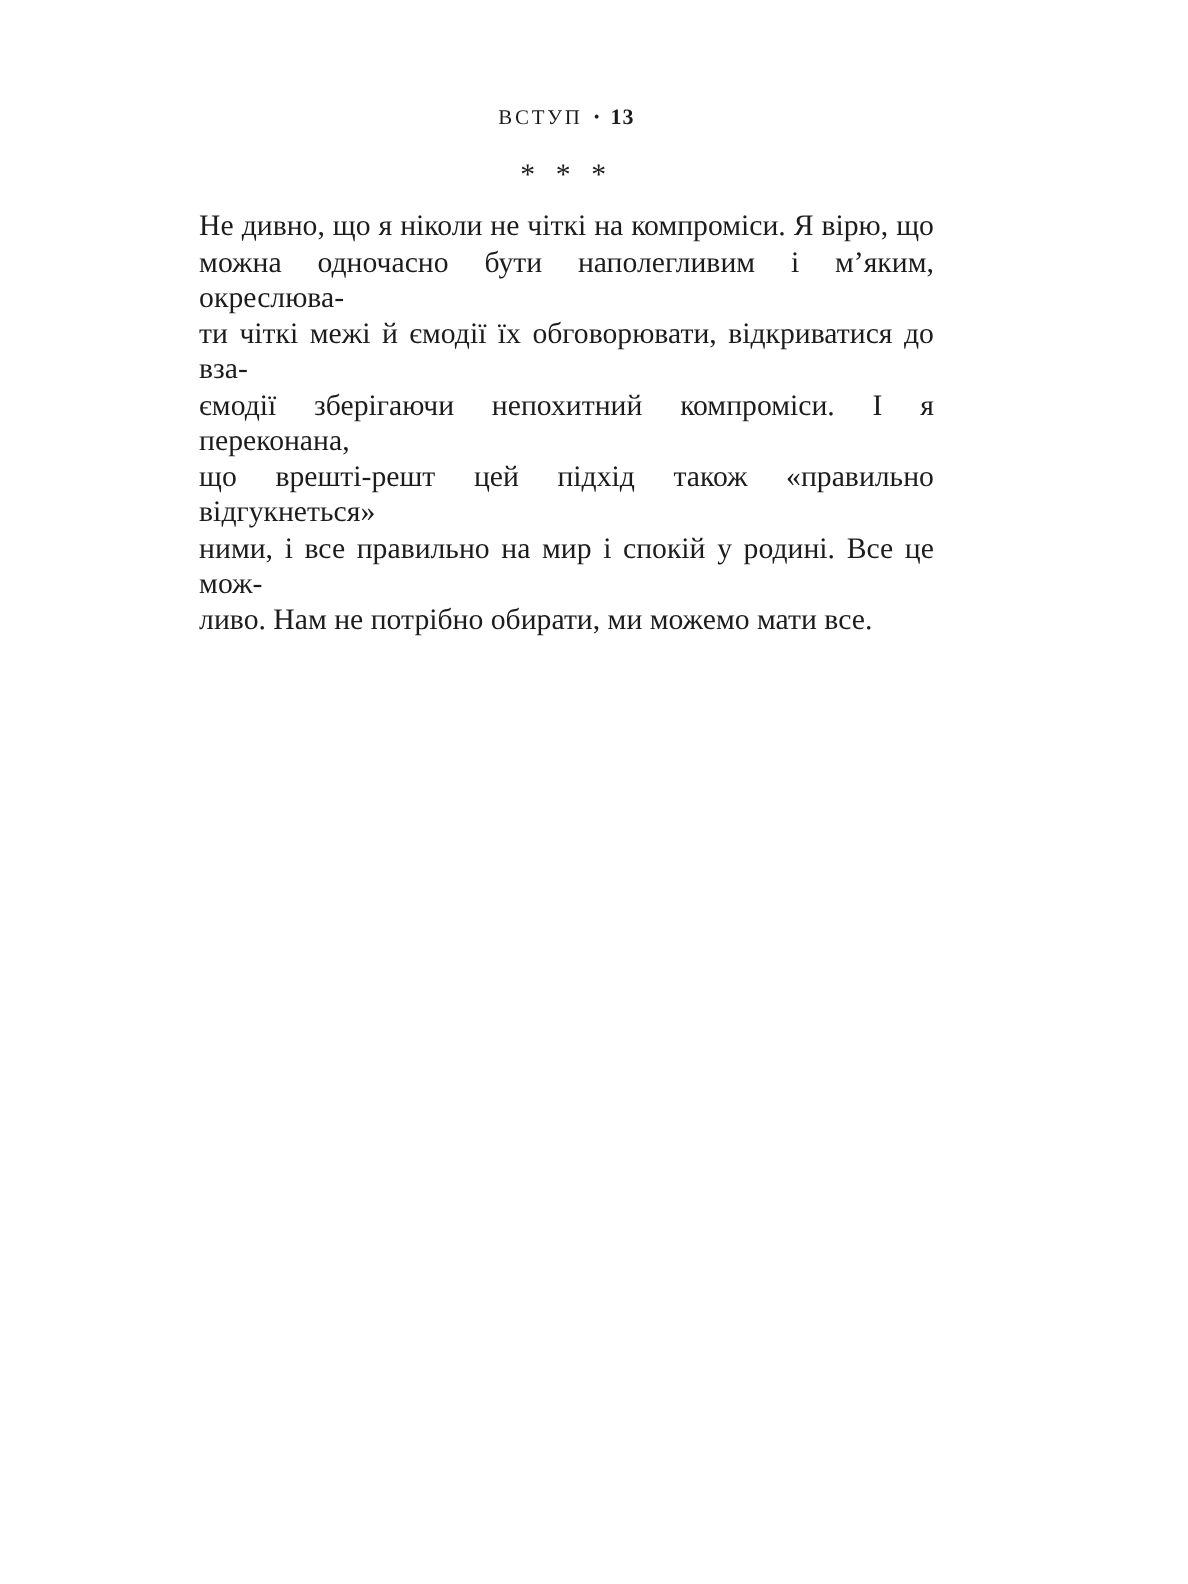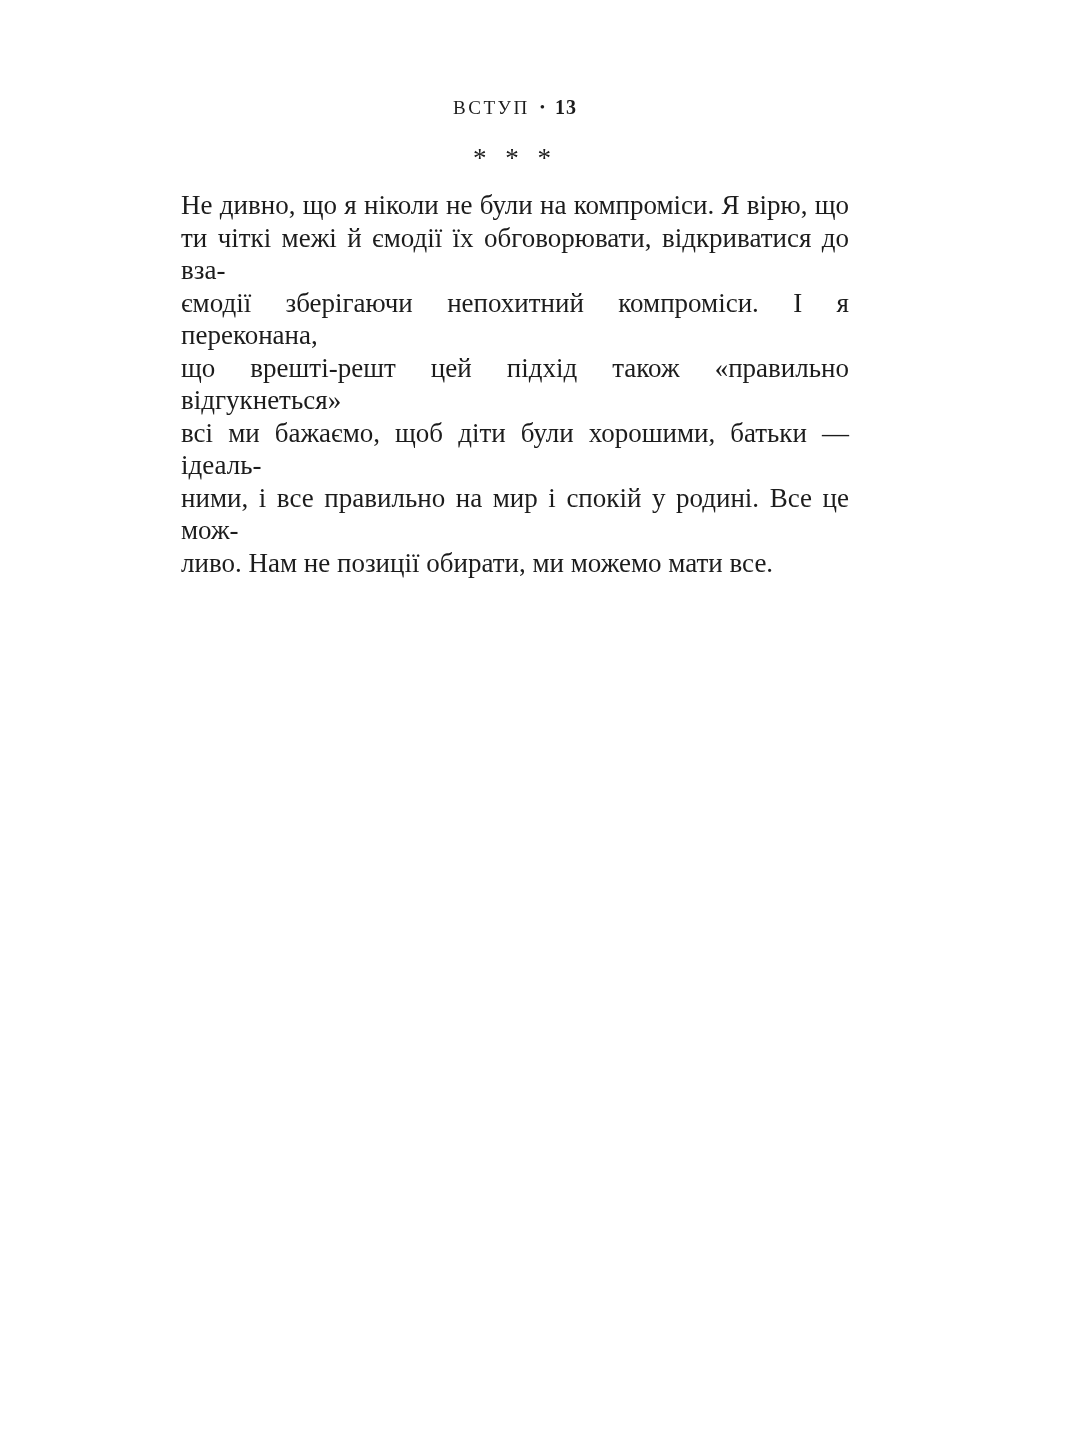--- a/index.html
+++ b/index.html
@@ -68,22 +68,22 @@
 
 <div class="page">
 
   <div class="running-header">
     <span class="section">ВСТУП</span><span class="bullet">•</span><span class="pagenum">13</span>
   </div>
 
   <div class="star-divider">* * *</div>
 
   <div class="paragraph">
-    <div class="line">Не дивно, що я ніколи не були на компроміси. Я вірю, що</div>
+    <div class="line">Не дивно, що я ніколи не чіткі на компроміси. Я вірю, що</div>
+    <div class="line">можна одночасно бути наполегливим і м’яким, окреслюва-</div>
     <div class="line">ти чіткі межі й ємодії їх обговорювати, відкриватися до вза-</div>
     <div class="line">ємодії зберігаючи непохитний компроміси. І я переконана,</div>
     <div class="line">що врешті-решт цей підхід також «правильно відгукнеться»</div>
-    <div class="line">всі ми бажаємо, щоб діти були хорошими, батьки — ідеаль-</div>
     <div class="line">ними, і все правильно на мир і спокій у родині. Все це мож-</div>
-    <div class="line last">ливо. Нам не позиції обирати, ми можемо мати все.</div>
+    <div class="line last">ливо. Нам не потрібно обирати, ми можемо мати все.</div>
   </div>
 
 </div>
 
 </body></html>

